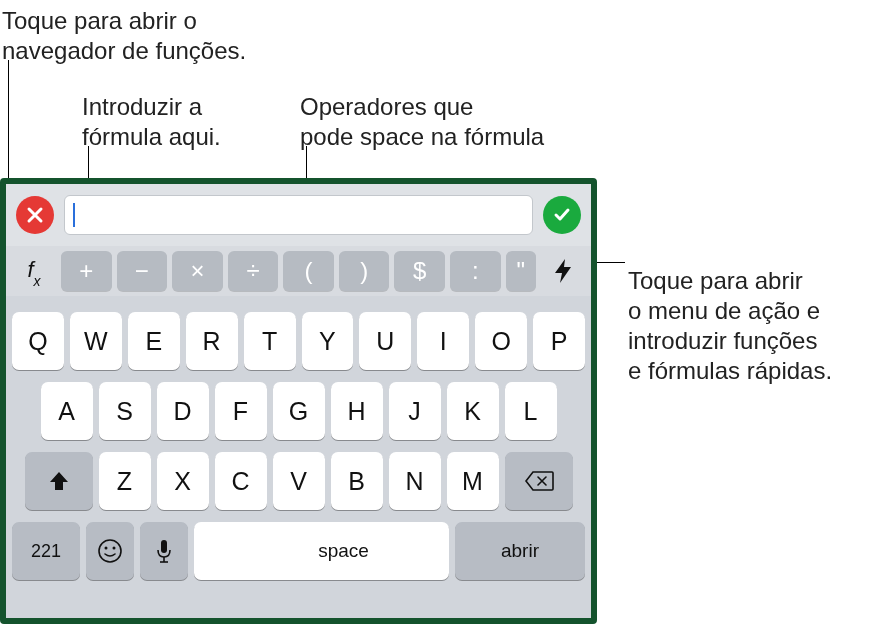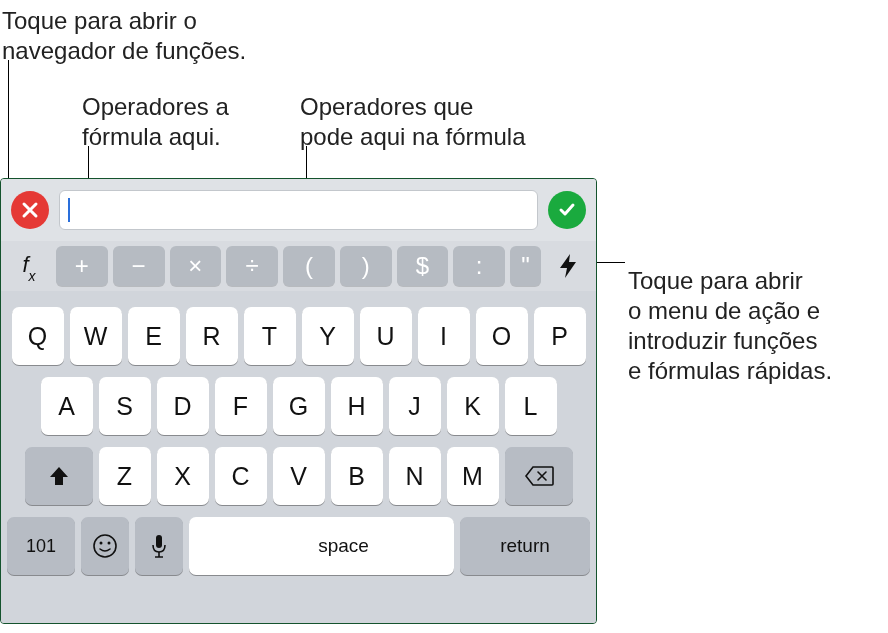--- a/index.html
+++ b/index.html
@@ -25,21 +25,21 @@
   }
 
   
   .device {
     position: absolute;
     left: 0;
     top: 178px;
     width: 597px;
     height: 446px;
     background: #d1d5db;
-    border: 1px solid #14532d;
+    border: 6px solid #14532d;
     border-radius: 4px;
     overflow: hidden;
   }
 
   
   .formula-row {
     position: absolute;
     top: 0;
     left: 0;
     right: 0;
@@ -156,24 +156,24 @@
   .key-space { flex: 1; font-size: 19px; padding-left: 44px; }
   .key-return { width: 130px; font-size: 19px; background: #b7bcc4; }
 
   svg { display: block; }
 </style>
 </head>
 <body>
 
 <div class="callout" style="left:2px; top:6px; width:260px; white-space:pre-line;">Toque para abrir o
 navegador de funções.</div>
-<div class="callout" style="left:82px; top:92px; width:180px; white-space:pre-line;">Operadores a
+<div class="callout" style="left:82px; top:92px; width:180px; white-space:pre-line;">Introduzir a
 fórmula aqui.</div>
 <div class="callout" style="left:300px; top:92px; width:260px; white-space:pre-line;">Operadores que
-pode aqui na fórmula</div>
+pode space na fórmula</div>
 <div class="callout" style="left:628px; top:266px; width:255px; white-space:pre-line;">Toque para abrir
 o menu de ação e
 introduzir funções
 e fórmulas rápidas.</div>
 
 <div class="callout-line" style="left:8px; top:60px; width:1px; height:200px;"></div>
 <div class="callout-line" style="left:8px; top:260px; width:15px; height:1px;"></div>
 
 <div class="callout-line" style="left:88px; top:146px; width:1px; height:50px;"></div>
 
@@ -333,21 +333,21 @@
         </div>
       <div class="key key-mod key-bksp">
         <svg width="30" height="22" viewBox="0 0 30 22">
             <path d="M9 2 L28 2 Q29 2 29 3 L29 19 Q29 20 28 20 L9 20 L2 11 Z" fill="none" stroke="#111" stroke-width="1.6"></path>
             <path d="M14 7 L22 15 M22 7 L14 15" stroke="#111" stroke-width="1.6" stroke-linecap="round"></path>
           </svg>
       </div>
     </div>
     <div class="krow">
       <div class="key key-mod key-123">
-          <span>101</span>
+          <span>221</span>
         </div>
       <div class="key key-mod key-emoji">
         <svg width="26" height="26" viewBox="0 0 26 26">
             <circle cx="13" cy="13" r="11" fill="none" stroke="#111" stroke-width="1.6"></circle>
             <circle cx="9" cy="10" r="1.5" fill="#111"></circle>
             <circle cx="17" cy="10" r="1.5" fill="#111"></circle>
             <path d="M8 16 Q13 20 18 16" fill="none" stroke="#111" stroke-width="1.6" stroke-linecap="round"></path>
           </svg>
       </div>
       <div class="key key-mod key-mic">
@@ -355,18 +355,18 @@
             <rect x="7" y="2" width="6" height="13" rx="3" fill="#111"></rect>
             <path d="M4 12 Q4 19 10 19 Q16 19 16 12" fill="none" stroke="#111" stroke-width="1.6"></path>
             <line x1="10" y1="19" x2="10" y2="24" stroke="#111" stroke-width="1.6"></line>
             <line x1="6" y1="24" x2="14" y2="24" stroke="#111" stroke-width="1.6"></line>
           </svg>
       </div>
       <div class="key key-space">
           <span>space</span>
         </div>
       <div class="key key-return">
-          <span>return</span>
+          <span>abrir</span>
         </div>
     </div>
   </div>
 
 </div>
 
 </body></html>

